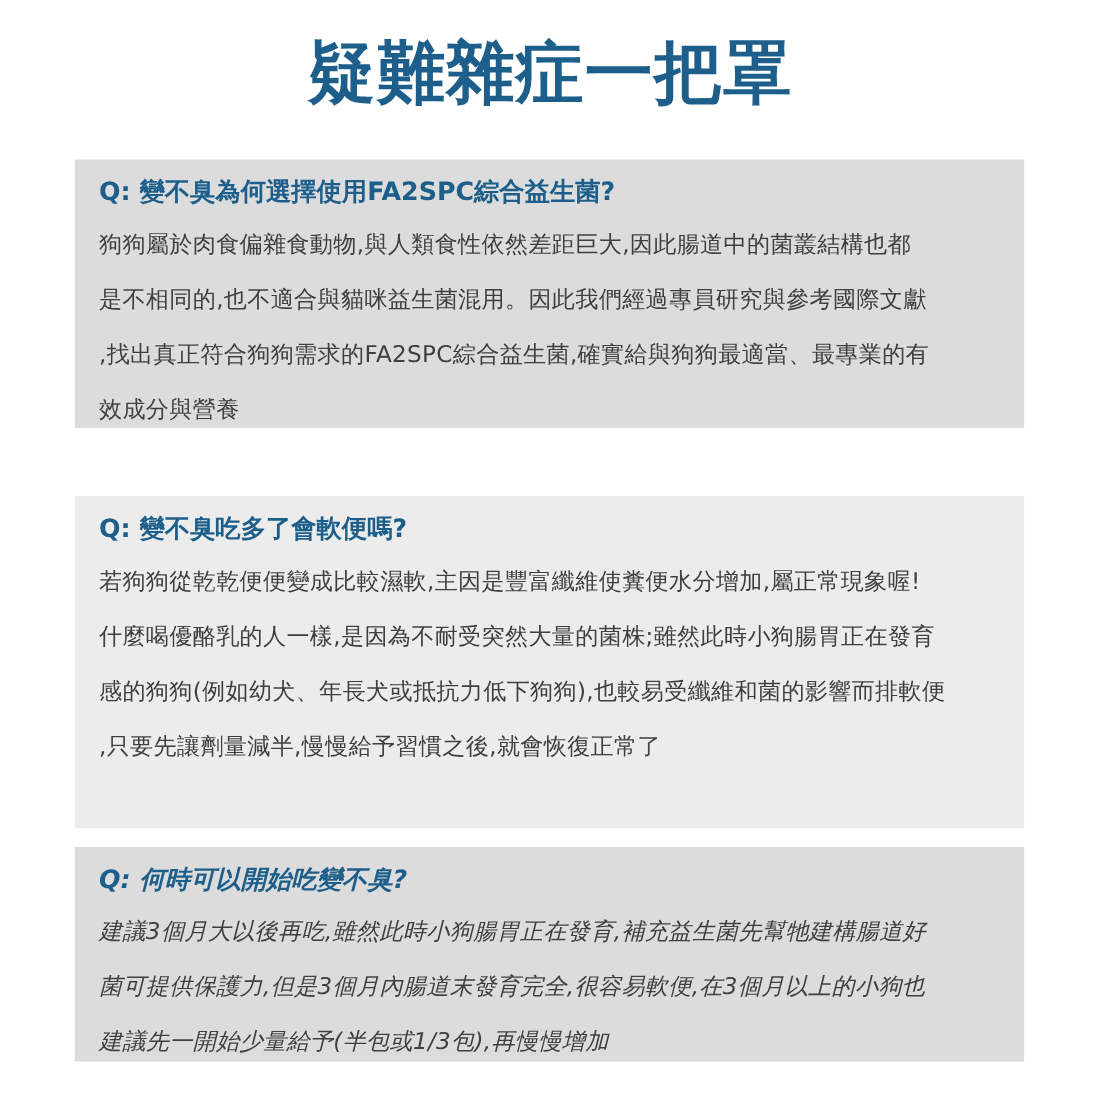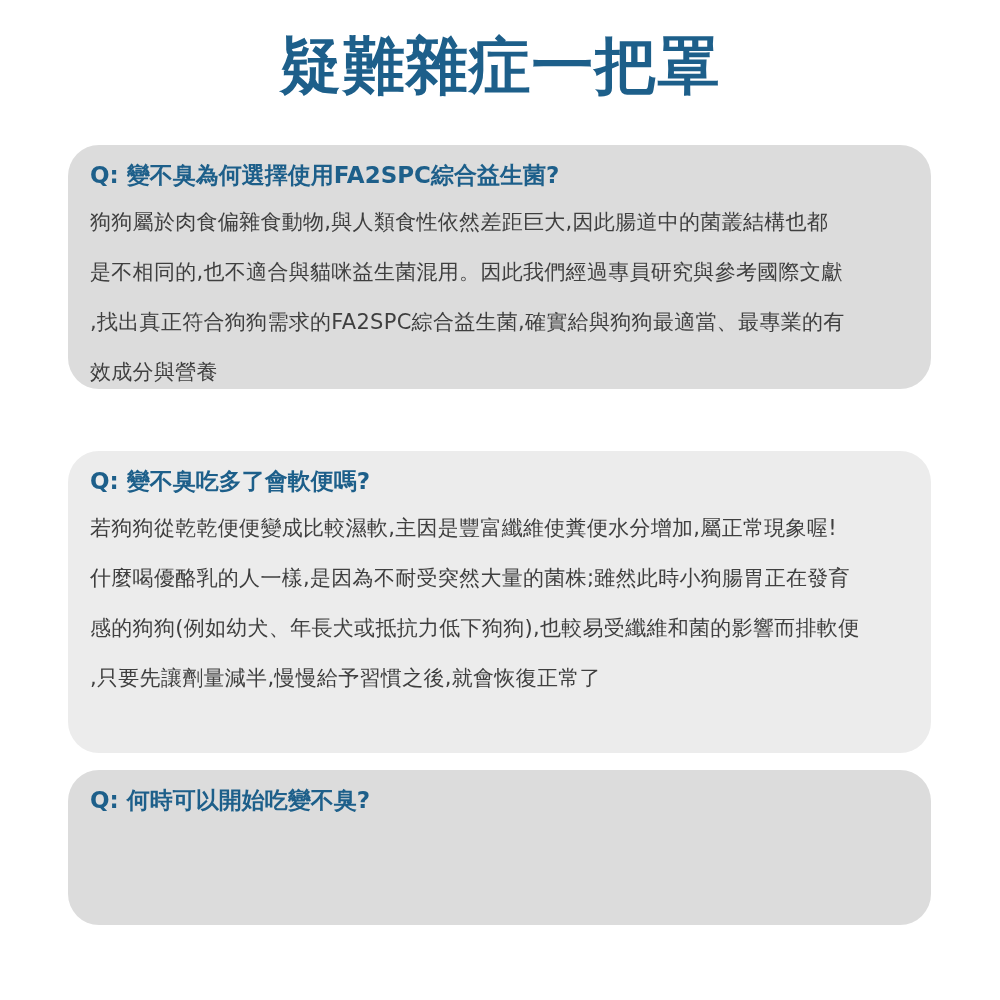--- a/index.html
+++ b/index.html
@@ -7,21 +7,20 @@
     width: 1000px; height: 1000px; background: #ffffff; position: relative; overflow: hidden;
     font-family: "DejaVu Sans", "Liberation Sans", sans-serif;
   }
   .title {
     position: absolute; top: 26px; left: 0; width: 1000px; text-align: center;
     font-size: 62px; font-weight: bold; color: #1d5f8a; letter-spacing: 1px; line-height: 80px;
   }
   .faq {
     position: absolute; left: 68px; width: 863px; box-sizing: border-box;
     padding: 14px 20px 0 22px;
-    border-radius: 31px;
   }
   .faq.dark { background: #dcdcdc; }
   .faq.light { background: #ececec; margin-top: 21px; }
   .q {
     font-size: 23px; font-weight: bold; color: #1d5f8a; line-height: 32px; height: 32px;
     white-space: nowrap;
   }
   .a-line {
     font-size: 21px; color: #3f3f3f; line-height: 50px; height: 50px; white-space: nowrap;
     letter-spacing: 0.3px;
@@ -46,15 +45,20 @@
 <div class="faq light" style="top:430px; height:302px;">
   <div class="q">Q: 變不臭吃多了會軟便嗎?</div>
   <div class="answer">
     <div class="a-line">若狗狗從乾乾便便變成比較濕軟,主因是豐富纖維使糞便水分增加,屬正常現象喔!</div>
     <div class="a-line">什麼喝優酪乳的人一樣,是因為不耐受突然大量的菌株;雖然此時小狗腸胃正在發育</div>
     <div class="a-line">感的狗狗(例如幼犬、年長犬或抵抗力低下狗狗),也較易受纖維和菌的影響而排軟便</div>
     <div class="a-line">,只要先讓劑量減半,慢慢給予習慣之後,就會恢復正常了</div>
   </div>
 </div>
 
-<div class="faq dark" style="top:770px; height:155px;">
+<div class="faq dark" style="top:770px; height:195px;font-style:italic;">
   <div class="q">Q: 何時可以開始吃變不臭?</div>
+  <div class="answer">
+    <div class="a-line">建議3個月大以後再吃,雖然此時小狗腸胃正在發育,補充益生菌先幫牠建構腸道好</div>
+    <div class="a-line">菌可提供保護力,但是3個月內腸道末發育完全,很容易軟便,在3個月以上的小狗也</div>
+    <div class="a-line">建議先一開始少量給予(半包或1/3包),再慢慢增加</div>
+  </div>
 </div>
 
 </body></html>

